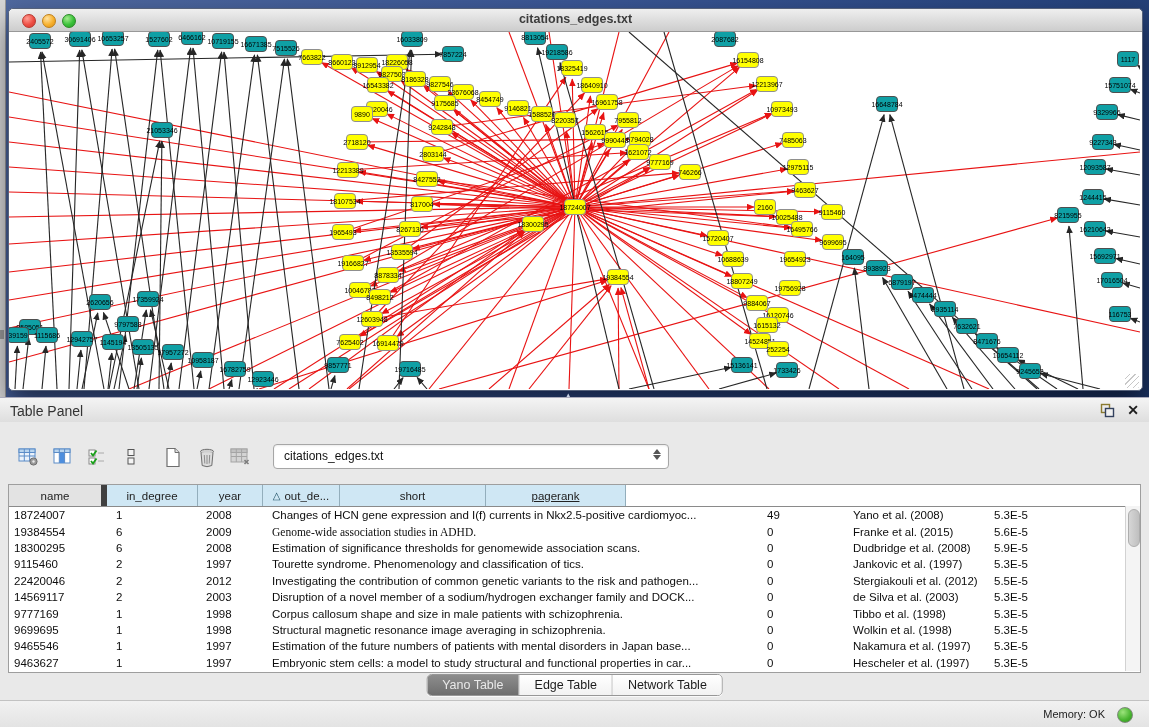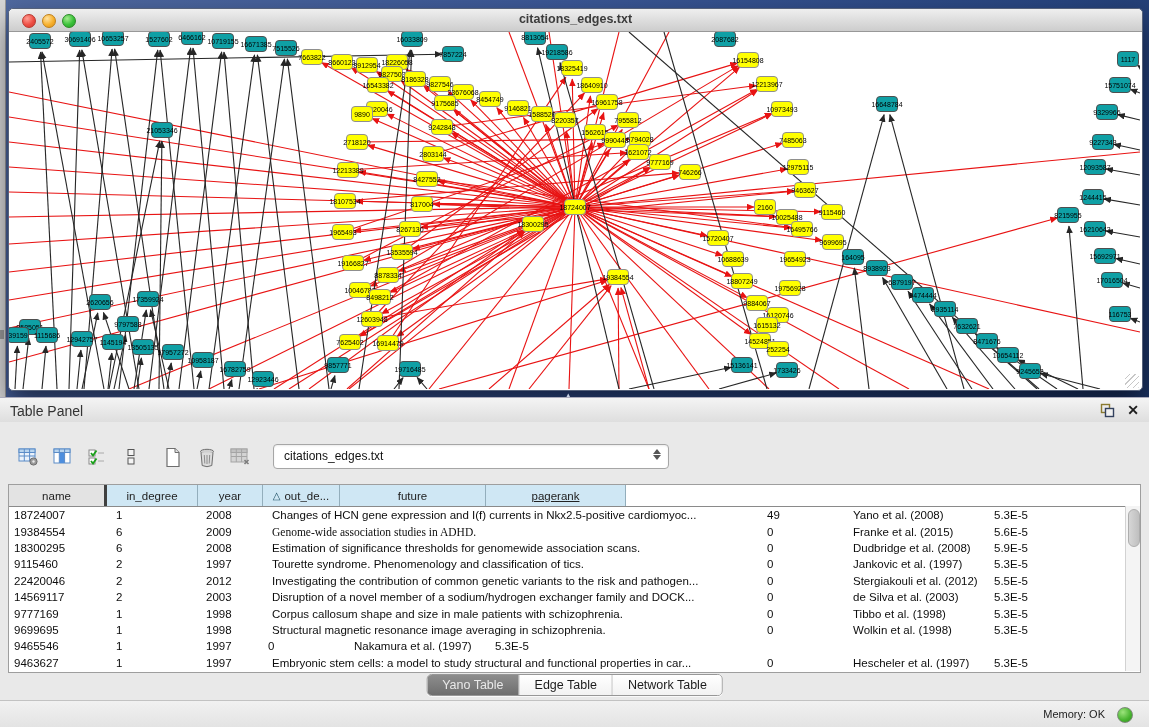--- a/index.html
+++ b/index.html
@@ -50,21 +50,21 @@
   .net-select .arrows{position:absolute;right:7px;top:4px;display:flex;flex-direction:column;gap:1px;}
   .net-select .arrows i{width:0;height:0;border-left:4px solid transparent;border-right:4px solid transparent;}
   .net-select .arrows i.up{border-bottom:5px solid #555;}
   .net-select .arrows i.dn{border-top:5px solid #555;}
 
   .table-box{position:absolute;left:8px;top:62px;width:1131px;height:187px;background:#fff;
     border:1px solid #9e9e9e;overflow:hidden;}
   .thead{display:flex;height:21px;border-bottom:1px solid #8a8a8a;}
   .th{box-sizing:border-box;height:21px;background:#cfe7f4;border-right:1px solid #93aebc;
     font-size:11.5px;color:#222;display:flex;align-items:center;justify-content:center;gap:4px;}
-  .th.gray{background:#e3e3e3;border-right:3px solid #404040;}
+  .th.gray{background:#e3e3e3;border-right:6px solid #404040;}
   .th .sort{color:#1c4e62;font-size:10px;}
   .tbody{position:relative;}
   .tr{display:flex;height:16.4px;align-items:center;}
   .td{box-sizing:border-box;font-size:11.5px;color:#0d0d0d;white-space:nowrap;overflow:hidden;}
   .vscroll{position:absolute;right:0;top:21px;width:14px;height:165px;background:#f4f4f4;border-left:1px solid #d2d2d2;}
   .vthumb{position:absolute;left:1.5px;top:3px;width:10px;height:36px;border-radius:6px;
     background:linear-gradient(90deg,#d6d6d6,#bfbfbf);border:1px solid #adadad;}
 
   .tabs{position:absolute;left:50%;top:252px;transform:translateX(-50%);display:flex;
     border:1px solid #979797;border-radius:5px;overflow:hidden;background:#fdfdfd;box-shadow:0 1px 0 rgba(255,255,255,.7);}
@@ -870,21 +870,21 @@
           <span>in_degree</span>
         </div>
         <div class="th" style="width: 65px;">
           <span>year</span>
         </div>
         <div class="th" style="width: 77px;">
           <span class="sort">△</span>
           <span>out_de...</span>
         </div>
         <div class="th" style="width: 146px;">
-          <span>future</span>
+          <span>short</span>
         </div>
         <div class="th" style="width: 140px; text-decoration: underline;">
           <span>pagerank</span>
         </div>
       </div>
     <div class="tbody">
         <div class="tr">
           <div class="td" style="width: 98px; padding-left: 5px;">18724007</div>
           <div class="td" style="width: 91px; padding-left: 9px;">1</div>
           <div class="td" style="width: 65px; padding-left: 8px;">2008</div>
@@ -953,20 +953,21 @@
           <div class="td" style="width: 65px; padding-left: 8px;">1998</div>
           <div class="td" style="width: 499px; padding-left: 9px;">Structural magnetic resonance image averaging in schizophrenia.</div>
           <div class="td" style="width: 77px; padding-left: 5px;">0</div>
           <div class="td" style="width: 146px; padding-left: 14px;">Wolkin et al. (1998)</div>
           <div class="td" style="width: 140px; padding-left: 9px;">5.3E-5</div>
         </div>
         <div class="tr">
           <div class="td" style="width: 98px; padding-left: 5px;">9465546</div>
           <div class="td" style="width: 91px; padding-left: 9px;">1</div>
           <div class="td" style="width: 65px; padding-left: 8px;">1997</div>
+          <div class="td" style="width: 499px; padding-left: 9px;">Estimation of the future numbers of patients with mental disorders in Japan base...</div>
           <div class="td" style="width: 77px; padding-left: 5px;">0</div>
           <div class="td" style="width: 146px; padding-left: 14px;">Nakamura et al. (1997)</div>
           <div class="td" style="width: 140px; padding-left: 9px;">5.3E-5</div>
         </div>
         <div class="tr">
           <div class="td" style="width: 98px; padding-left: 5px;">9463627</div>
           <div class="td" style="width: 91px; padding-left: 9px;">1</div>
           <div class="td" style="width: 65px; padding-left: 8px;">1997</div>
           <div class="td" style="width: 499px; padding-left: 9px;">Embryonic stem cells: a model to study structural and functional properties in car...</div>
           <div class="td" style="width: 77px; padding-left: 5px;">0</div>

